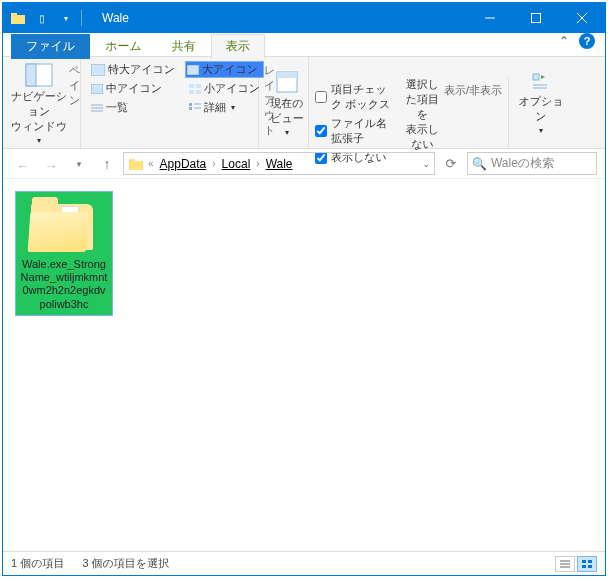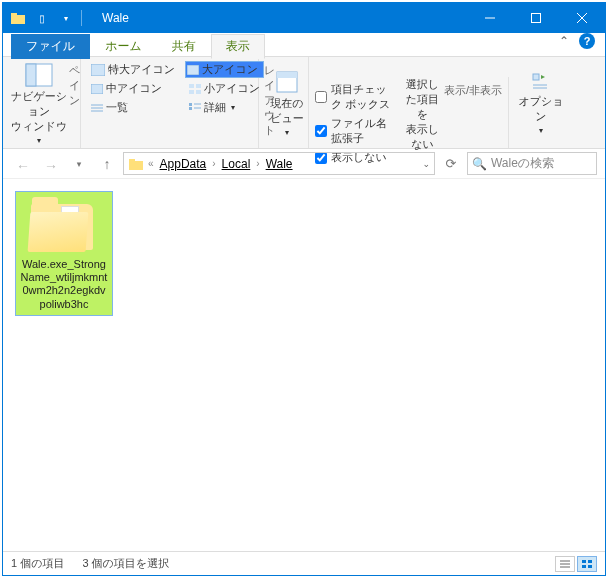--- a/index.html
+++ b/index.html
@@ -27,21 +27,21 @@
 .check-row { display: flex; align-items: center; gap: 4px; font-size: 11px; color: #333; padding: 1px 0; }
 .check-row input { width: 12px; height: 12px; }
 .addrbar { display: flex; align-items: center; height: 30px; border-bottom: 1px solid #eee; padding: 3px 8px; gap: 4px; }
 .nav-arrow { width: 24px; height: 24px; display: flex; align-items: center; justify-content: center; color: #777; font-size: 14px; }
 .nav-arrow.disabled { color: #bbb; }
 .breadcrumb { flex: 1; border: 1px solid #ccc; height: 23px; display: flex; align-items: center; font-size: 12px; padding: 0 4px; gap: 2px; }
 .bc-item { display: flex; align-items: center; gap: 4px; padding: 0 2px; text-decoration: underline; }
 .bc-sep { color: #888; font-size: 10px; padding: 0 2px; }
 .search { width: 130px; border: 1px solid #ccc; height: 23px; display: flex; align-items: center; padding: 0 4px; font-size: 12px; color: #888; gap: 4px; }
 .content { flex: 1; background: #fff; position: relative; padding: 12px; }
-.item { width: 98px; display: flex; flex-direction: column; align-items: center; background: #bef264; border: 1px solid #7eb4ea; padding: 4px; }
+.item { width: 98px; display: flex; flex-direction: column; align-items: center; background: #22c55e; border: 1px solid #7eb4ea; padding: 4px; }
 .folder-icon { width: 70px; height: 58px; position: relative; margin-bottom: 4px; }
 .folder-back { position: absolute; width: 62px; height: 46px; background: #ffe89e; border-radius: 2px 6px 2px 2px; top: 8px; left: 2px; }
 .folder-tab { position: absolute; width: 26px; height: 10px; background: #ffe89e; border-radius: 3px 3px 0 0; top: 1px; left: 3px; }
 .folder-paper { position: absolute; width: 18px; height: 42px; background: #fff; top: 10px; left: 32px; border: 1px solid #ddd; }
 .folder-lines { position: absolute; width: 10px; top: 14px; left: 35px; }
 .folder-lines div { height: 1px; background: #7fb8ff; margin: 3px 0; }
 .folder-front { position: absolute; width: 58px; height: 40px; background: linear-gradient(170deg, #fff3c0, #ffe07a); border-radius: 2px; top: 16px; left: 0; transform: skewX(-4deg); }
 .item-label { font-size: 11px; text-align: center; word-break: break-all; line-height: 1.2; color: #222; }
 .statusbar { height: 24px; border-top: 1px solid #ddd; display: flex; align-items: center; font-size: 11px; color: #444; padding: 0 8px; gap: 18px; }
 .view-toggles { margin-left: auto; display: flex; gap: 2px; }

